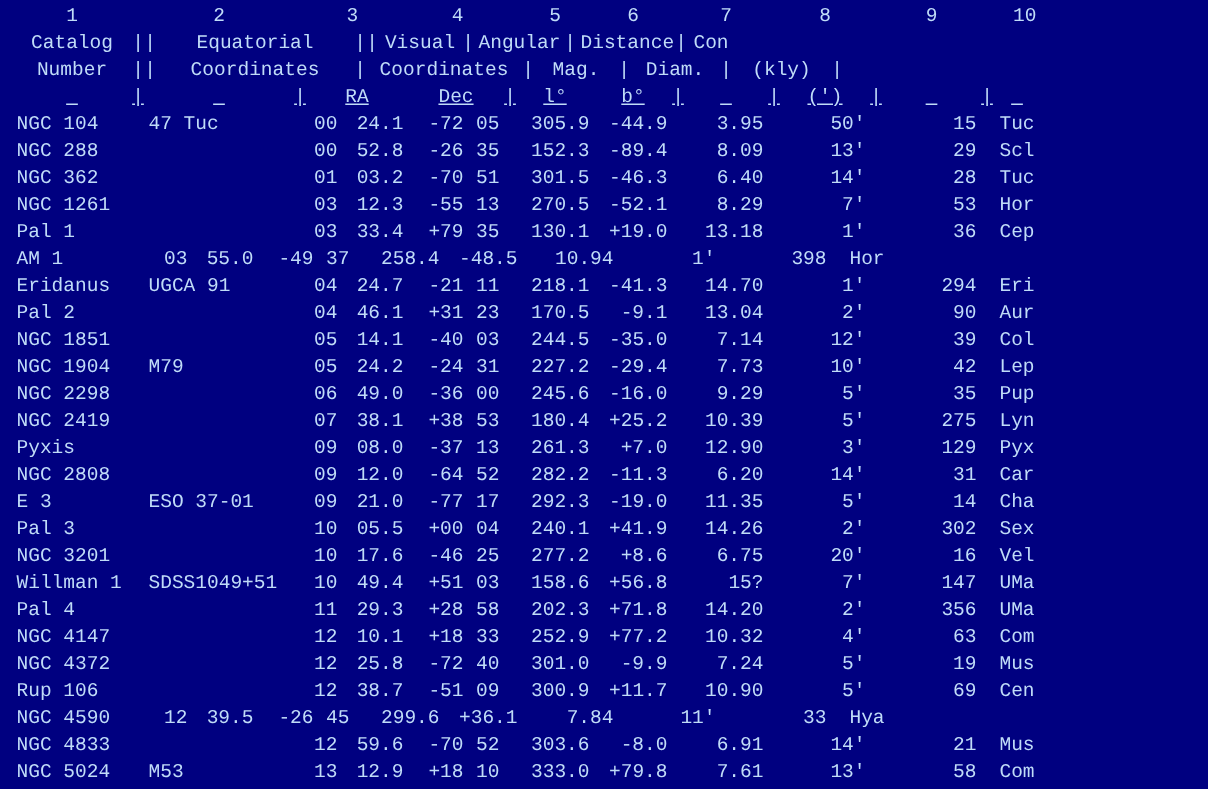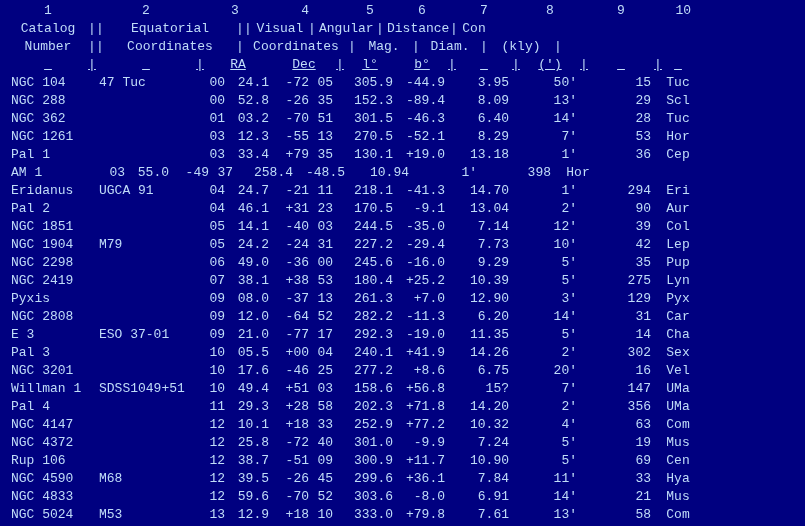--- a/index.html
+++ b/index.html
@@ -577,21 +577,20 @@
         <div class="sep">&nbsp;</div>
         <div class="cell c8">5'</div>
         <div class="sep">&nbsp;</div>
         <div class="cell c9">69</div>
         <div class="sep">&nbsp;</div>
         <div class="cell c10">Cen</div>
       </div>
       <div class="row">
         <div class="cell c1">NGC 4590</div>
         <div class="sep">&nbsp;</div>
-        <div class="cell c2">M68</div>
         <div class="sep">&nbsp;</div>
         <div class="cell c3a">12</div>
         <div class="cell c3b">39.5</div>
         <div class="cell c4a">-26</div>
         <div class="cell c4b">45</div>
         <div class="sep">&nbsp;</div>
         <div class="cell c5">299.6</div>
         <div class="cell c6">+36.1</div>
         <div class="sep">&nbsp;</div>
         <div class="cell c7">7.84</div>

